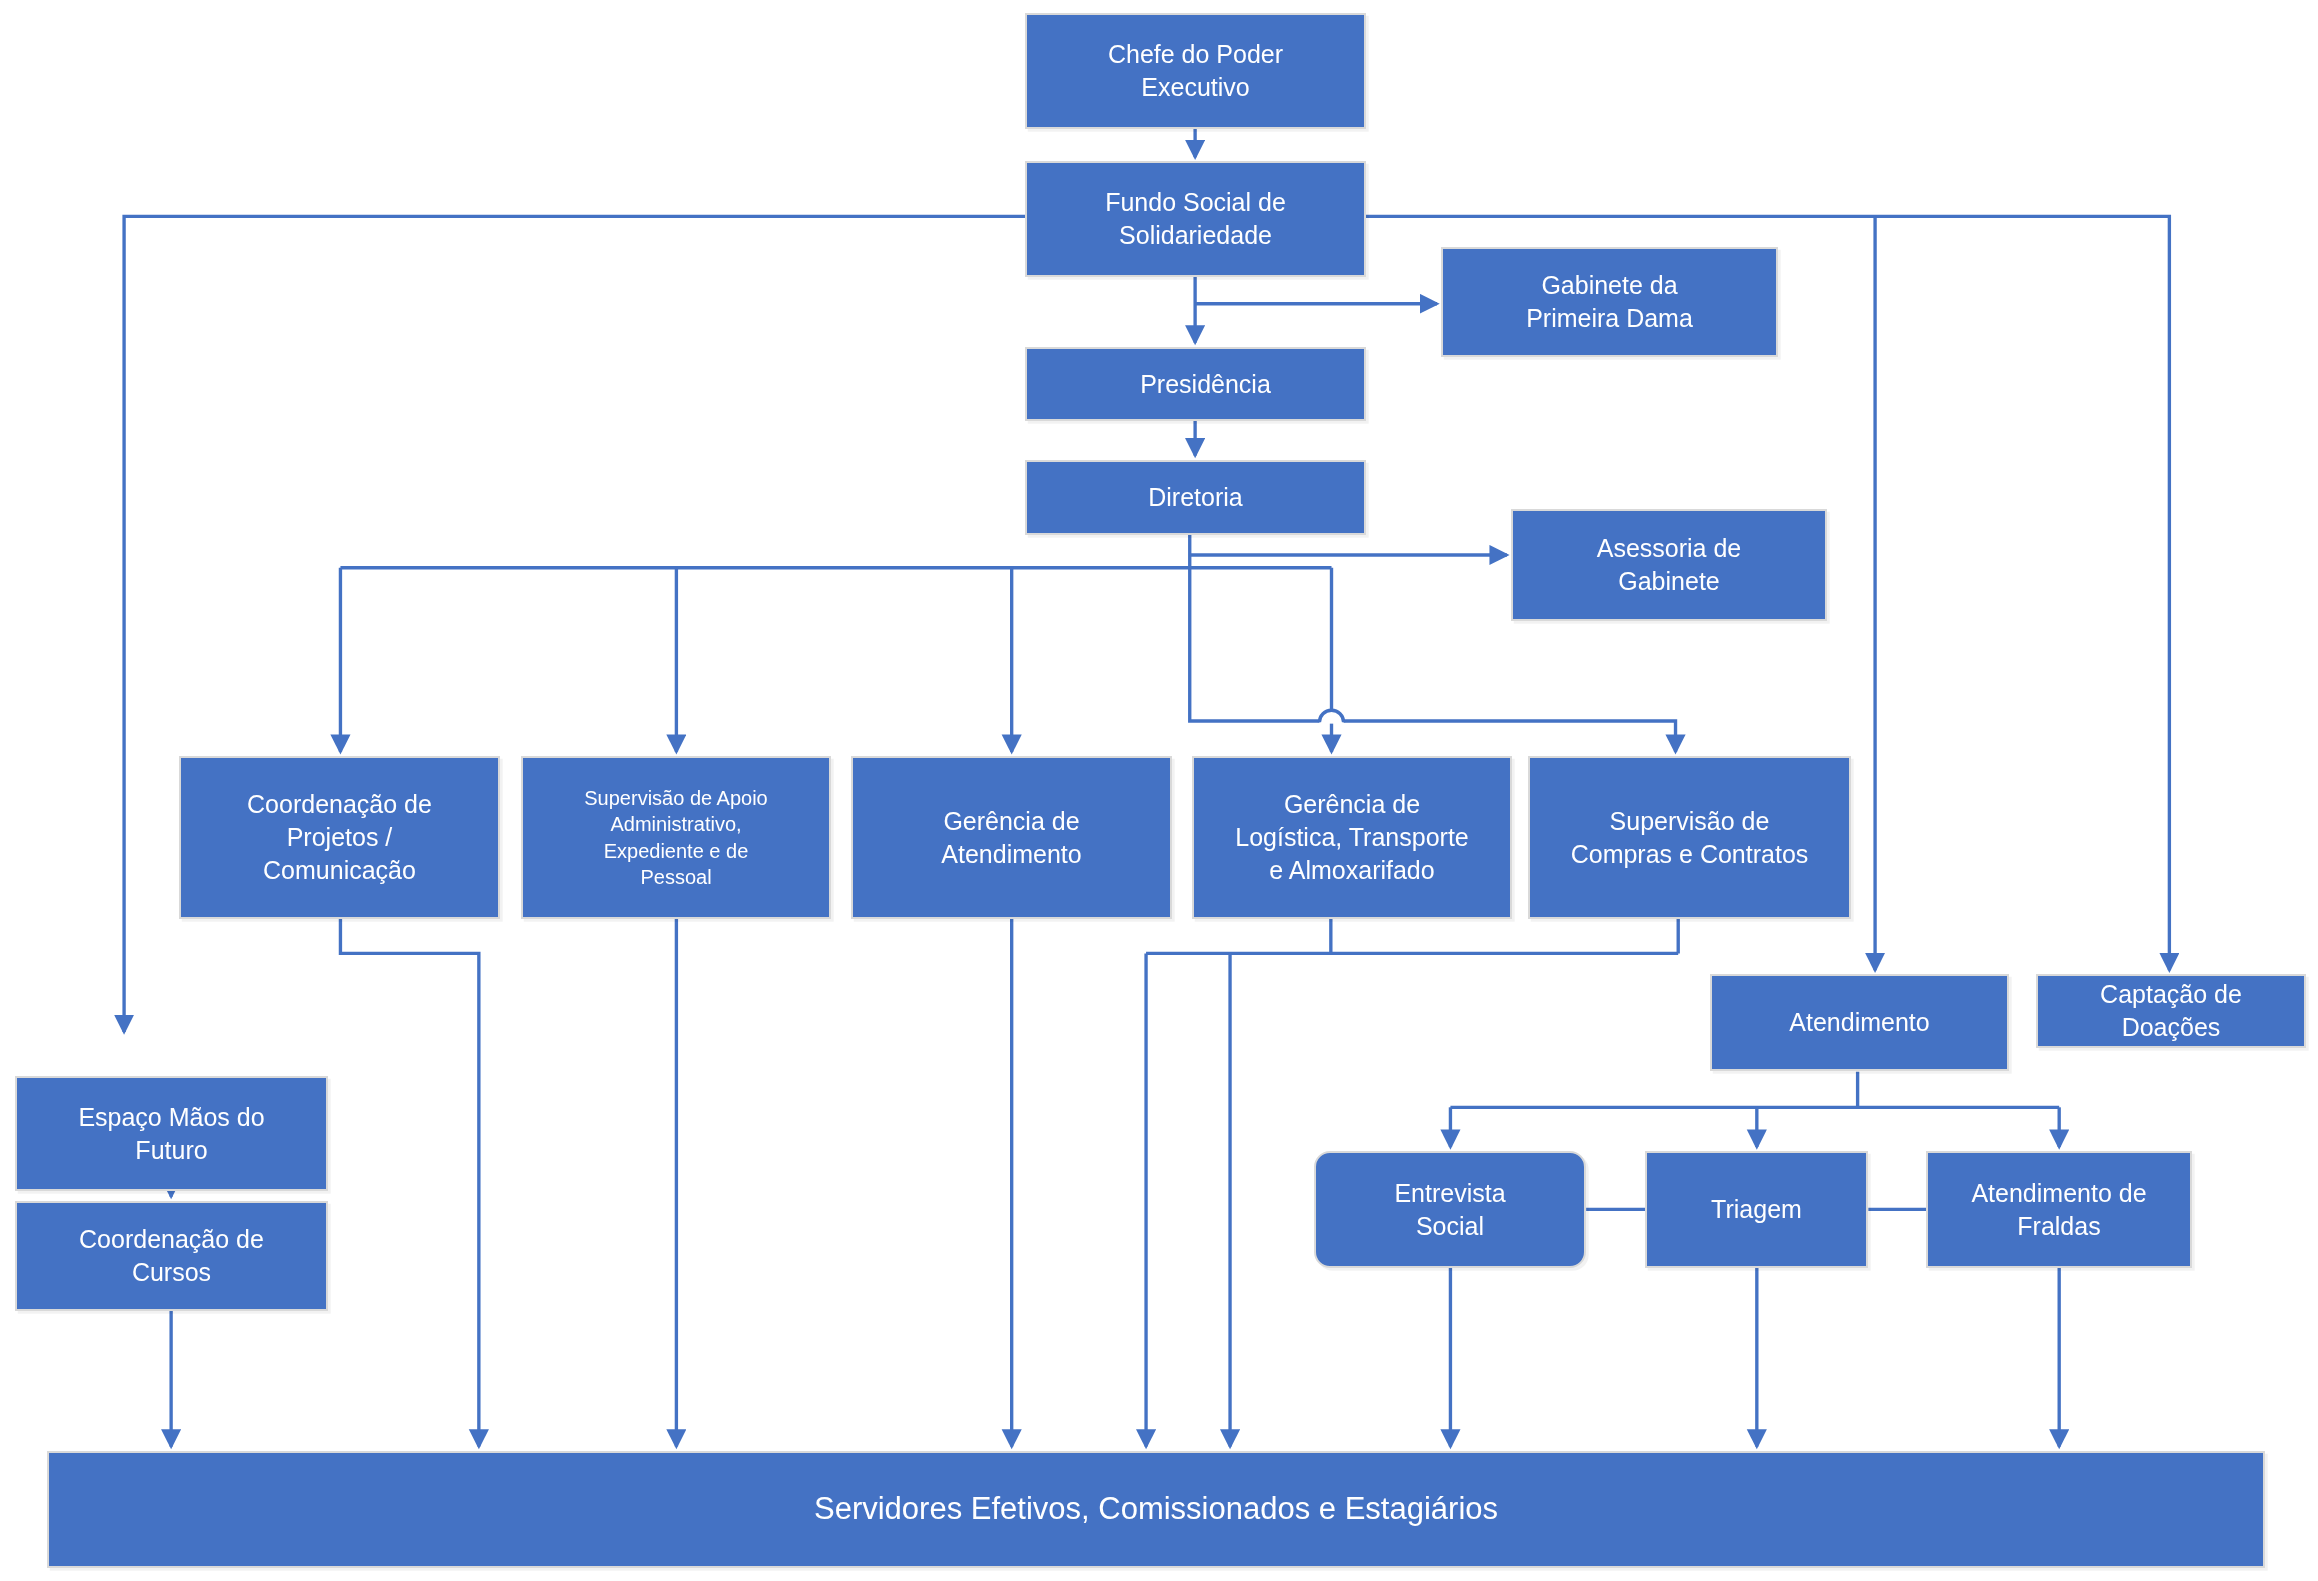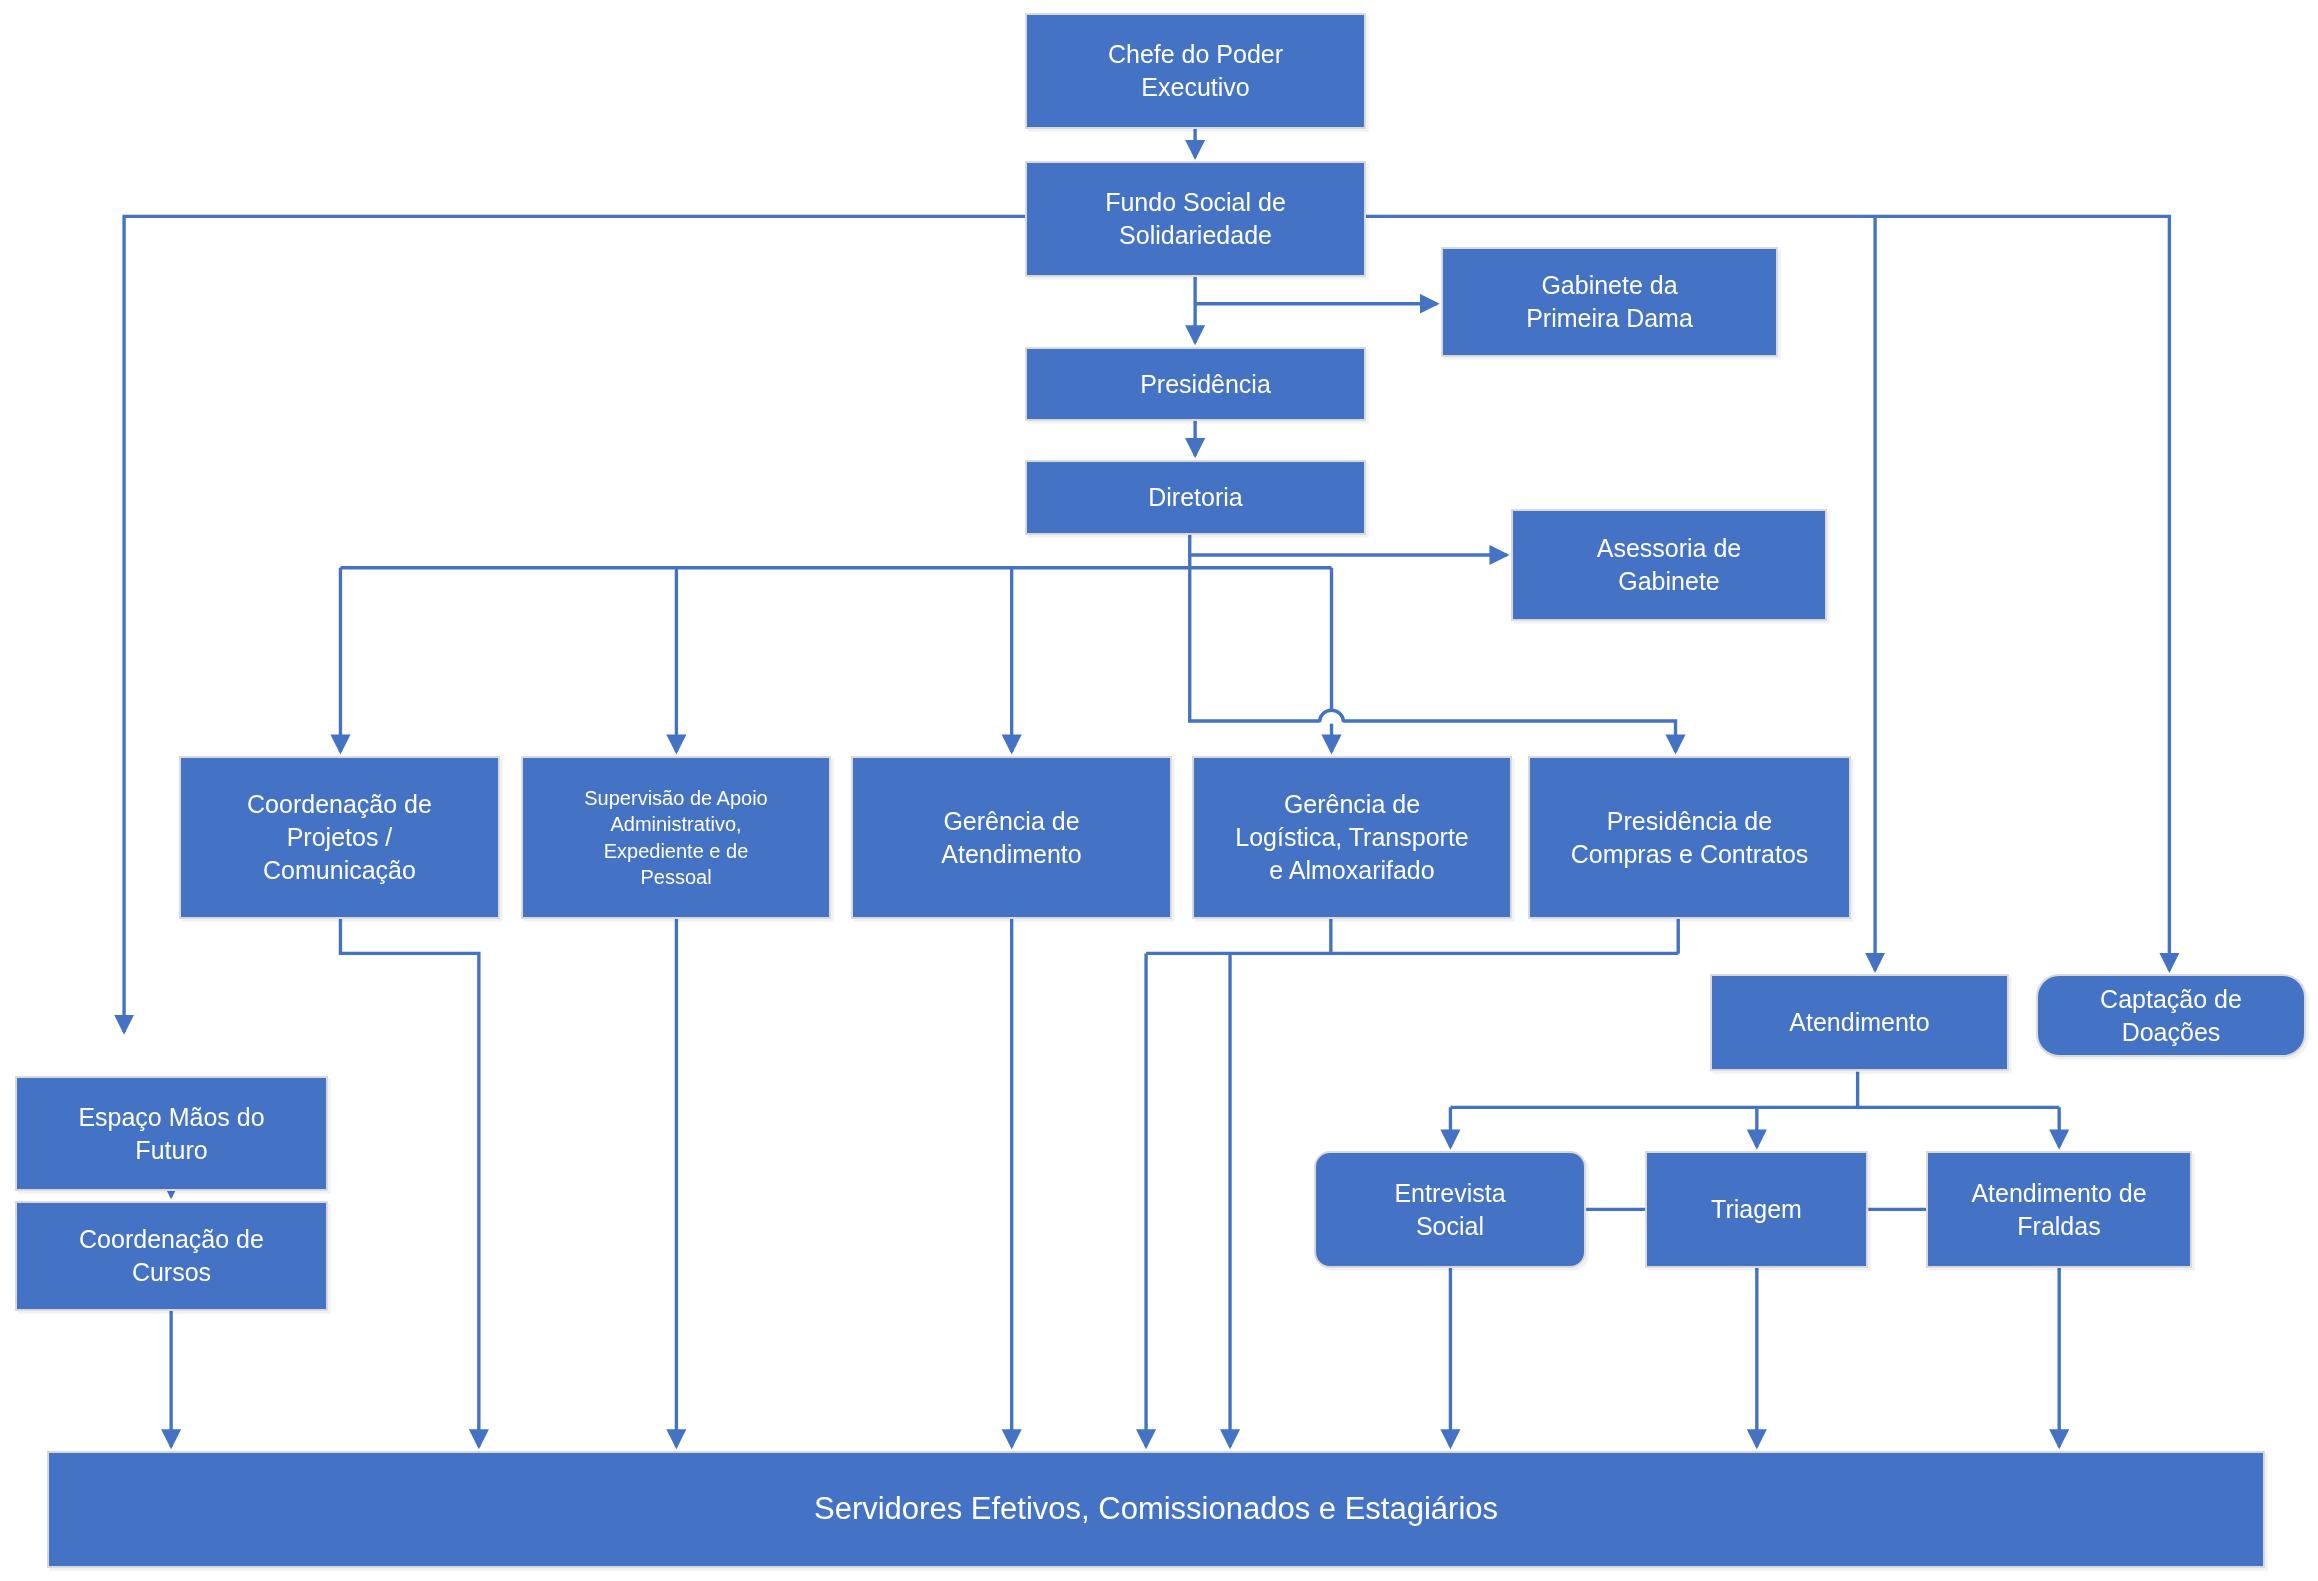--- a/index.html
+++ b/index.html
@@ -123,26 +123,26 @@
 Expediente e de
 Pessoal</div>
 
   <div class="node" style="left:851px;top:756px;width:321px;height:163px;">Gerência de
 Atendimento</div>
 
   <div class="node" style="left:1192px;top:756px;width:320px;height:163px;">Gerência de
 Logística, Transporte
 e Almoxarifado</div>
 
-  <div class="node" style="left:1528px;top:756px;width:323px;height:163px;">Presidência de
+  <div class="node" style="left:1528px;top:756px;width:323px;height:163px;">Supervisão de
 Compras e Contratos</div>
 
   <div class="node" style="left:1710px;top:974px;width:299px;height:97px;">Atendimento</div>
 
-  <div class="node" style="left:2036px;top:974px;width:270px;height:83px;border-radius:23px;">Captação de
+  <div class="node" style="left:2036px;top:974px;width:270px;height:74px;">Captação de
 Doações</div>
 
   <div class="node" style="left:15px;top:1036px;width:313px;height:115px;margin-top:40px;">Espaço Mãos do
 Futuro</div>
 
   <div class="node" style="left:15px;top:1201px;width:313px;height:110px;">Coordenação de
 Cursos</div>
 
   <div class="node" style="left:1314px;top:1151px;width:272px;height:117px;border-radius:16px;">Entrevista
 Social</div>

